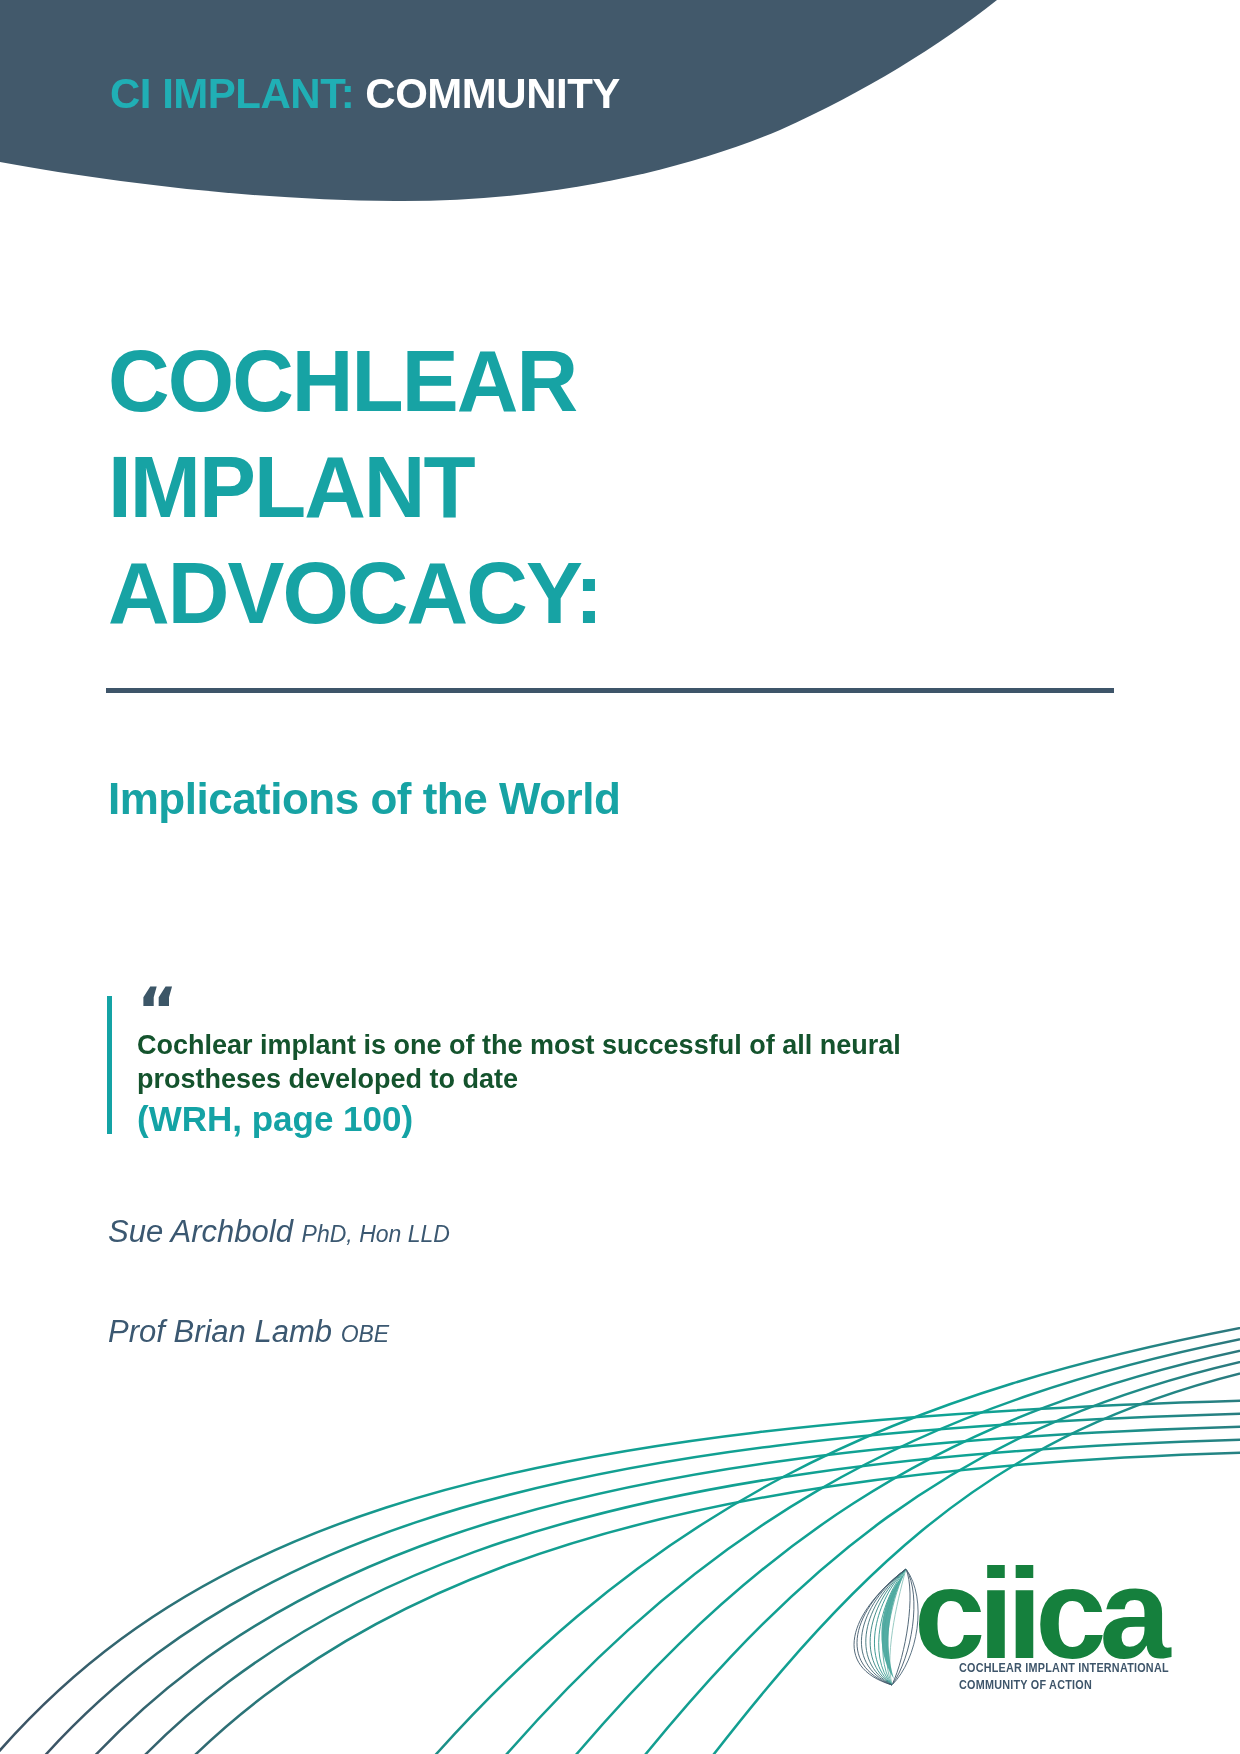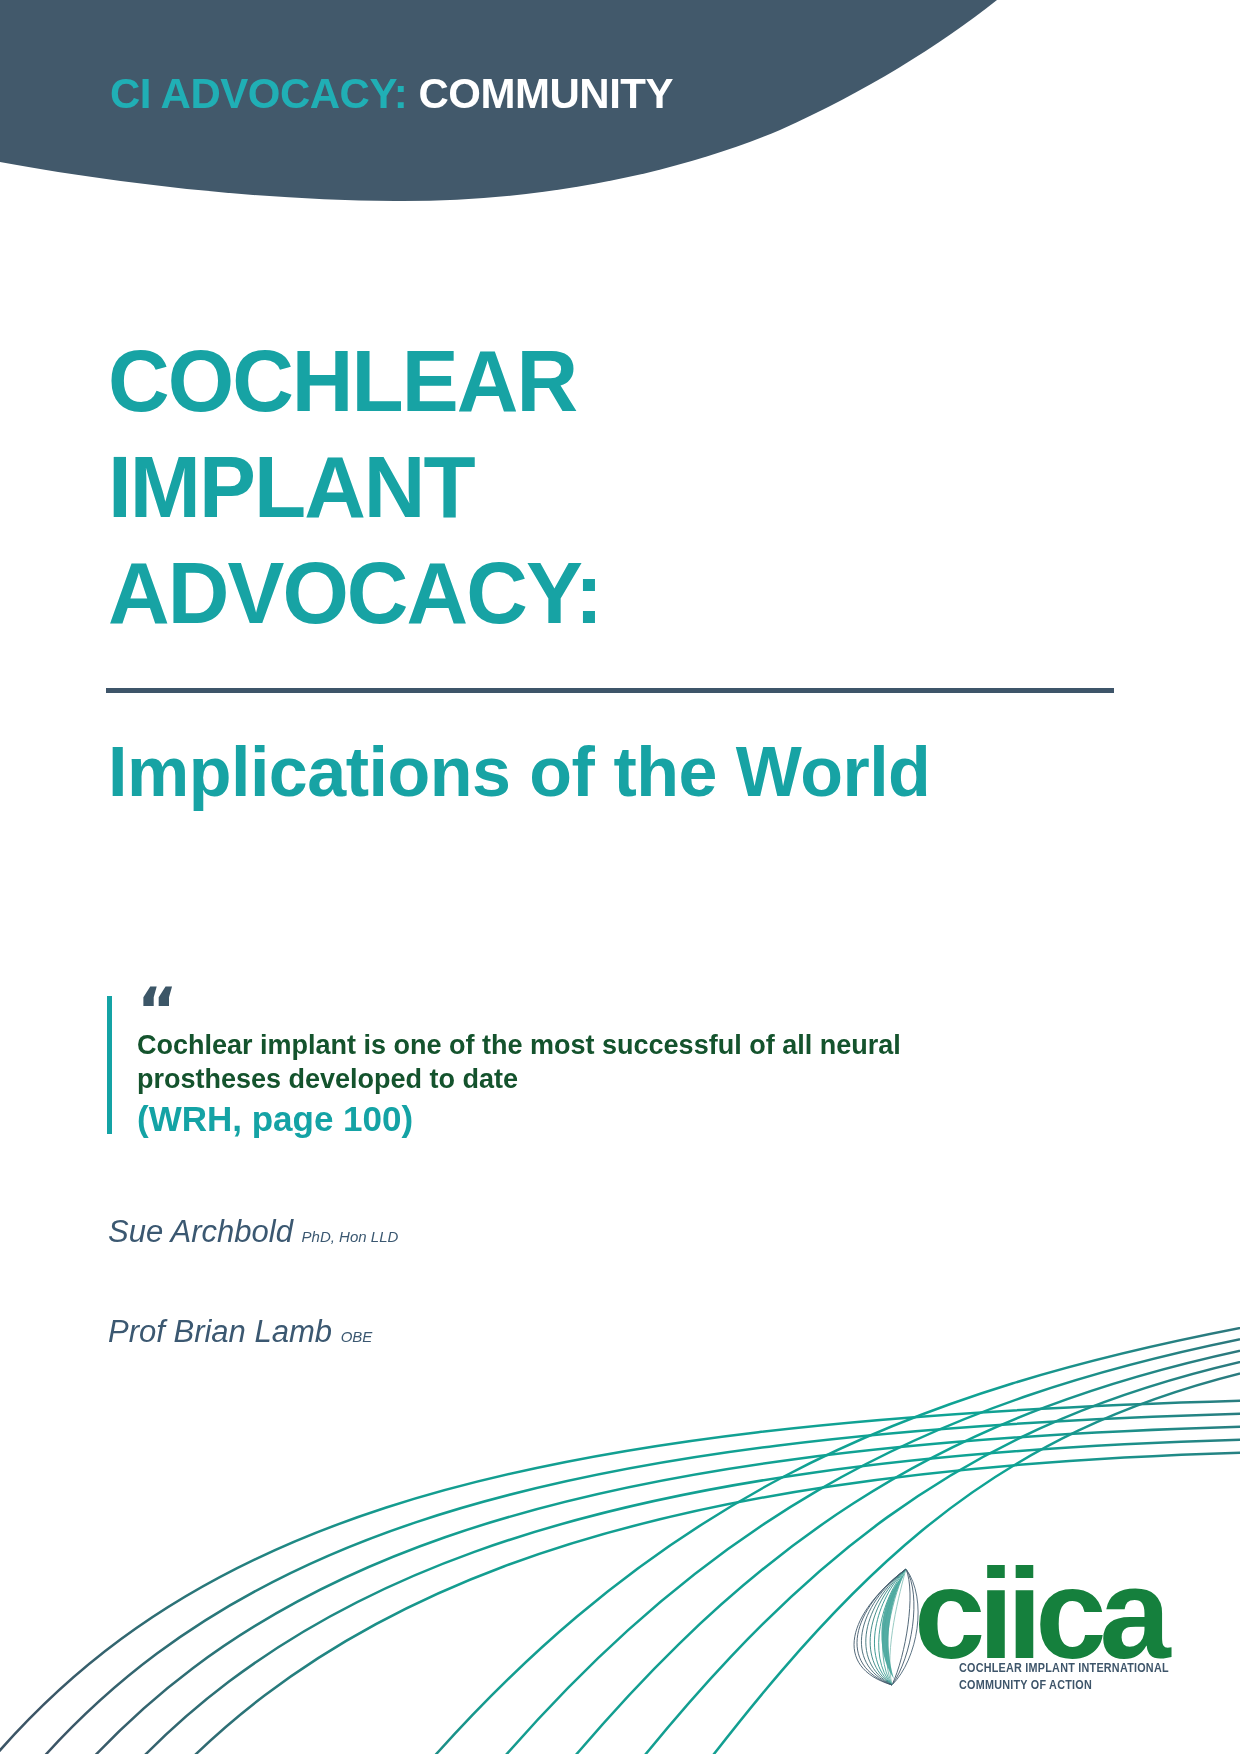--- a/index.html
+++ b/index.html
@@ -33,23 +33,23 @@
   }
 
   
   #divider{
     position:absolute;left:106px;top:688px;
     width:1008px;height:5px;background:#3E5569;
   }
 
   
   #subtitle{
-    position:absolute;left:108px;top:733px;
+    position:absolute;left:108px;top:760px;
     color:#17A3A4;
-    font-size:70px;line-height:78px;font-weight:bold;
+    font-size:44px;line-height:78px;font-weight:bold;
     letter-spacing:-0.5px;
     text-align:center;
   }
 
   
   #quote{
     position:absolute;left:107px;top:996px;
     border-left:5px solid #14A3A5;
     padding-left:25px;
     min-height:126px;
@@ -70,21 +70,21 @@
   }
 
   
   .author{
     position:absolute;left:108px;
     color:#3B5871;font-style:italic;
     font-size:31px;line-height:40px;white-space:nowrap;
   }
   #author-1{top:1212px;}
   #author-2{top:1312px;}
-  .author .credentials{font-size:15px;}
+  .author .credentials{font-size:23px;}
 
   
   #swoosh{position:absolute;left:0;top:0;pointer-events:none;}
 
   
   #logo{position:absolute;left:842px;top:1560px;width:340px;height:140px;}
   #logo-swirl{position:absolute;left:0;top:3px;}
   #logo-wordmark{
     position:absolute;left:72px;top:-10px;
     color:#15803d;font-weight:bold;
@@ -127,21 +127,21 @@
       <path d="M510,1836 C740,1540 940,1410 1272,1344"></path>
       <path d="M575,1844 C790,1560 960,1420 1272,1355"></path>
       <path d="M640,1852 C840,1580 980,1430 1272,1366"></path>
     </g>
   </svg>
 
   <svg id="banner-shape" width="1240" height="215" viewBox="0 0 1240 215" aria-hidden="true">
     <path d="M0,0 L997,0 C940,45 865,92 780,130 C680,172 545,202 395,201 C250,200 110,182 0,162 Z" fill="#42596B"></path>
   </svg>
   <div id="banner-text">
-    <span class="kicker-teal">CI ADVOCACY:</span><span> </span>
+    <span class="kicker-teal">CI IMPLANT:</span><span> </span>
     <span class="kicker-white">COMMUNITY</span>
   </div>
 
   <div id="main-title">
     <div>COCHLEAR</div>
     <div>IMPLANT</div>
     <div>ADVOCACY:</div>
   </div>
 
   <div id="divider"></div>

